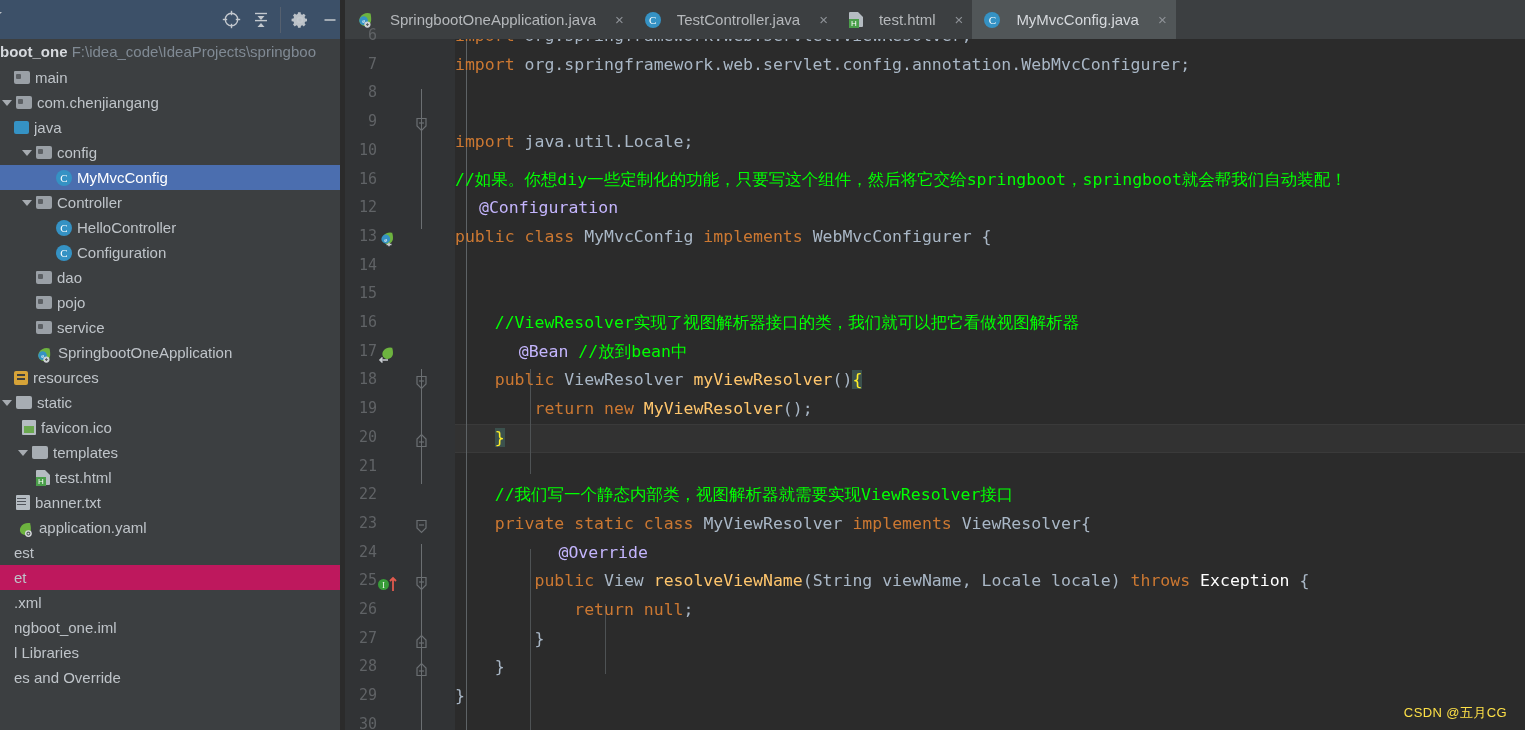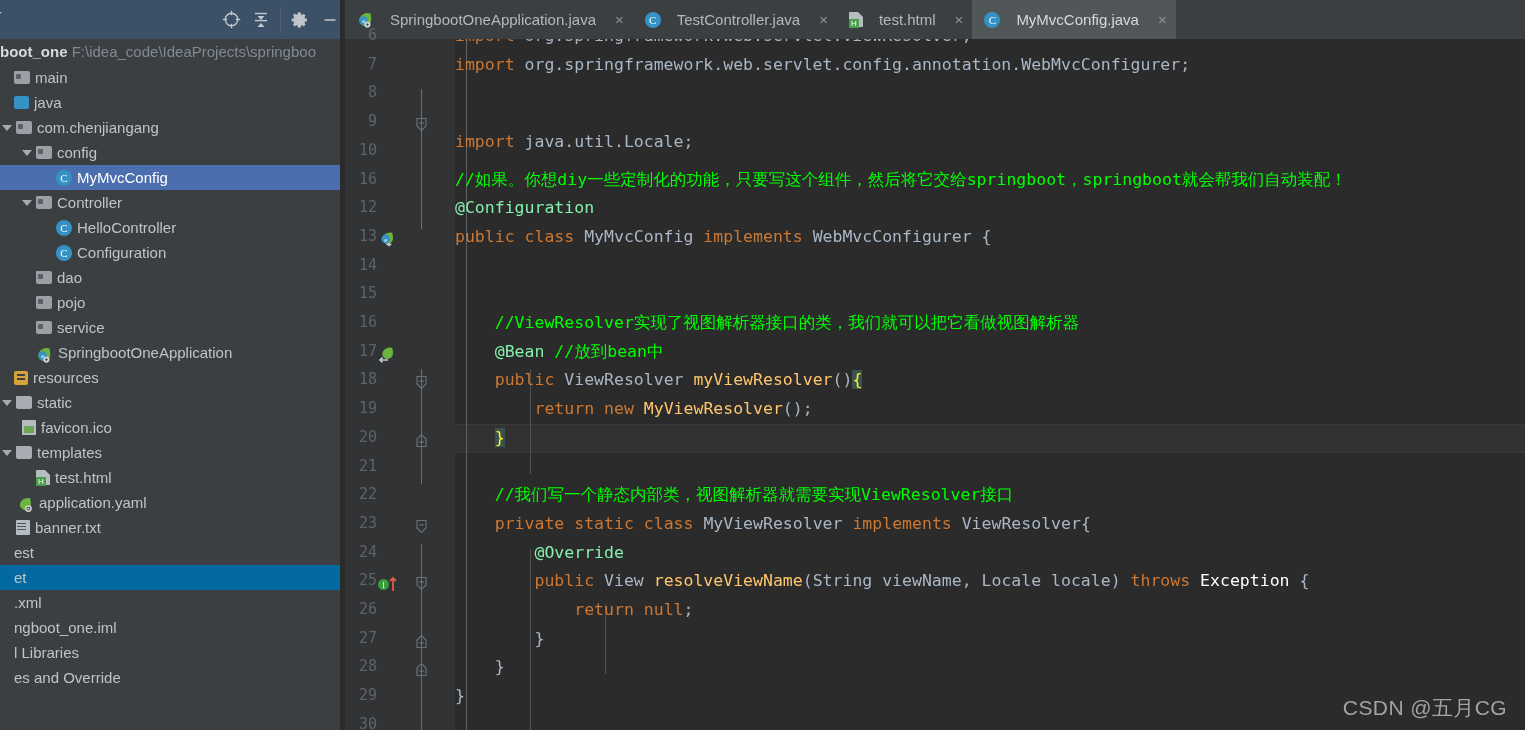--- a/index.html
+++ b/index.html
@@ -50,21 +50,21 @@
     overflow: hidden;
   }
   .tree-row {
     position: relative;
     height: 25px; line-height: 25px;
     font-size: 15px; color: #bfc4c9;
     white-space: nowrap;
     display: flex; align-items: center;
   }
   .tree-row.selected { background: #4b6eaf; color: #ffffff; }
-  .tree-row.highlight { background: #0369a1; }
+  .tree-row.highlight { background: #be185d; }
   .arrow {
     display: inline-block; width: 0; height: 0; margin-right: 4px;
     border-left: 5px solid transparent; border-right: 5px solid transparent;
     border-top: 6px solid #a6abb0;
     flex: 0 0 auto;
   }
   .arrow.hidden { visibility: hidden; }
   .ic { flex: 0 0 auto; margin-right: 5px; display: inline-block; position: relative; }
 
   
@@ -134,31 +134,31 @@
   }
   .cl {
     position: absolute; left: 0; white-space: pre; height: 29px; line-height: 29px;
     color: #a9b7c6;
   }
   .caret-line {
     position: absolute; left: 0; width: 1070px; height: 29px; background: #323232;
     border-top: 1px solid #3a3a3a; border-bottom: 1px solid #3a3a3a;
   }
   .kw { color: #cc7832; }
-  .ann { color: #86efac; }
+  .ann { color: #c4b5fd; margin-left: 24px; }
   .cmt { color: #00ff00; }
   .mth { color: #ffc66d; }
   .err { color: #ffffff; }
   .brace-hl { background: #3b514d; color: #ffef28; }
   .indent-guide { position: absolute; width: 1px; background: #4e5254; }
   .vline { position: absolute; width: 1px; background: #5e6366; }
 
   #watermark {
     position: absolute; right: 18px; bottom: 8px;
-    font-size: 21px; color: #a3a3a3;
+    font-size: 13px; color: #fde047;
     font-family: "Liberation Sans", sans-serif;
     letter-spacing: 0.4px;
   }
   #scroll-divider {
     position: absolute; left: 340px; top: 0; width: 5px; height: 730px;
     background: #2b2b2b;
   }
 </style>
 </head>
 <body>
@@ -204,29 +204,29 @@
       <span class="proj-name">boot_one</span>
       <span class="proj-loc">F:\idea_code\IdeaProjects\springboo</span>
     </div>
 
     <div id="tree">
         <div class="tree-row">
           <span class="arrow hidden"></span>
           <span class="ic ic-folder"></span>
           <span class="tree-label">main</span>
         </div>
+        <div class="tree-row" style="padding-left: 2px;">
+          <span class="arrow"></span>
+          <span class="ic ic-folder"></span>
+          <span class="tree-label">com.chenjiangang</span>
+        </div>
         <div class="tree-row">
           <span class="arrow hidden"></span>
           <span class="ic ic-src"></span>
           <span class="tree-label">java</span>
-        </div>
-        <div class="tree-row" style="padding-left: 2px;">
-          <span class="arrow"></span>
-          <span class="ic ic-folder"></span>
-          <span class="tree-label">com.chenjiangang</span>
         </div>
         <div class="tree-row" style="padding-left: 22px;">
           <span class="arrow"></span>
           <span class="ic ic-folder"></span>
           <span class="tree-label">config</span>
         </div>
         <div class="tree-row selected" style="padding-left: 42px;">
           <span class="arrow hidden"></span>
           <span class="ic ic-class">C</span>
           <span class="tree-label">MyMvcConfig</span>
@@ -280,43 +280,43 @@
         <div class="tree-row" style="padding-left: 2px;">
           <span class="arrow"></span>
           <span class="ic ic-folder-plain"></span>
           <span class="tree-label">static</span>
         </div>
         <div class="tree-row" style="padding-left: 8px;">
           <span class="arrow hidden"></span>
           <span class="ic ic-img"></span>
           <span class="tree-label">favicon.ico</span>
         </div>
-        <div class="tree-row" style="padding-left: 2px;">
+        <div class="tree-row" style="padding-left: 18px;">
           <span class="arrow"></span>
           <span class="ic ic-folder-plain"></span>
           <span class="tree-label">templates</span>
         </div>
         <div class="tree-row" style="padding-left: 22px;">
           <span class="arrow hidden"></span>
           <span class="ic ic-html"></span>
           <span class="tree-label">test.html</span>
+        </div>
+        <div class="tree-row" style="padding-left: 2px;">
+          <span class="arrow hidden"></span>
+          <span class="ic ic-txt"></span>
+          <span class="tree-label">banner.txt</span>
         </div>
         <div class="tree-row" style="padding-left: 2px;">
           <span class="arrow hidden"></span>
           <span class="ic ic-yaml"><svg width="18" height="16" viewBox="0 0 18 16">
               <path d="M15 1.6C11.5.3 6.5 1.6 4.6 5.2c-1.9 3.6.4 7.2 4 7.7 2.8.4 5.6-1.4 6.2-4.5.3-1.8 0-5-.8-6.8z" fill="#6db33f"></path>
               <circle cx="12.4" cy="11.6" r="3.4" fill="#d8dbdd"></circle>
               <circle cx="12.4" cy="11.6" r="1.5" fill="none" stroke="#55595c" stroke-width="1.1"></circle>
             </svg></span>
           <span class="tree-label">application.yaml</span>
-        </div>
-        <div class="tree-row" style="padding-left: 2px;">
-          <span class="arrow hidden"></span>
-          <span class="ic ic-txt"></span>
-          <span class="tree-label">banner.txt</span>
         </div>
         <div class="tree-row">
           <span class="arrow hidden"></span>
           <span class="tree-label">est</span>
         </div>
         <div class="tree-row highlight">
           <span class="arrow hidden"></span>
           <span class="tree-label">et</span>
         </div>
         <div class="tree-row">

